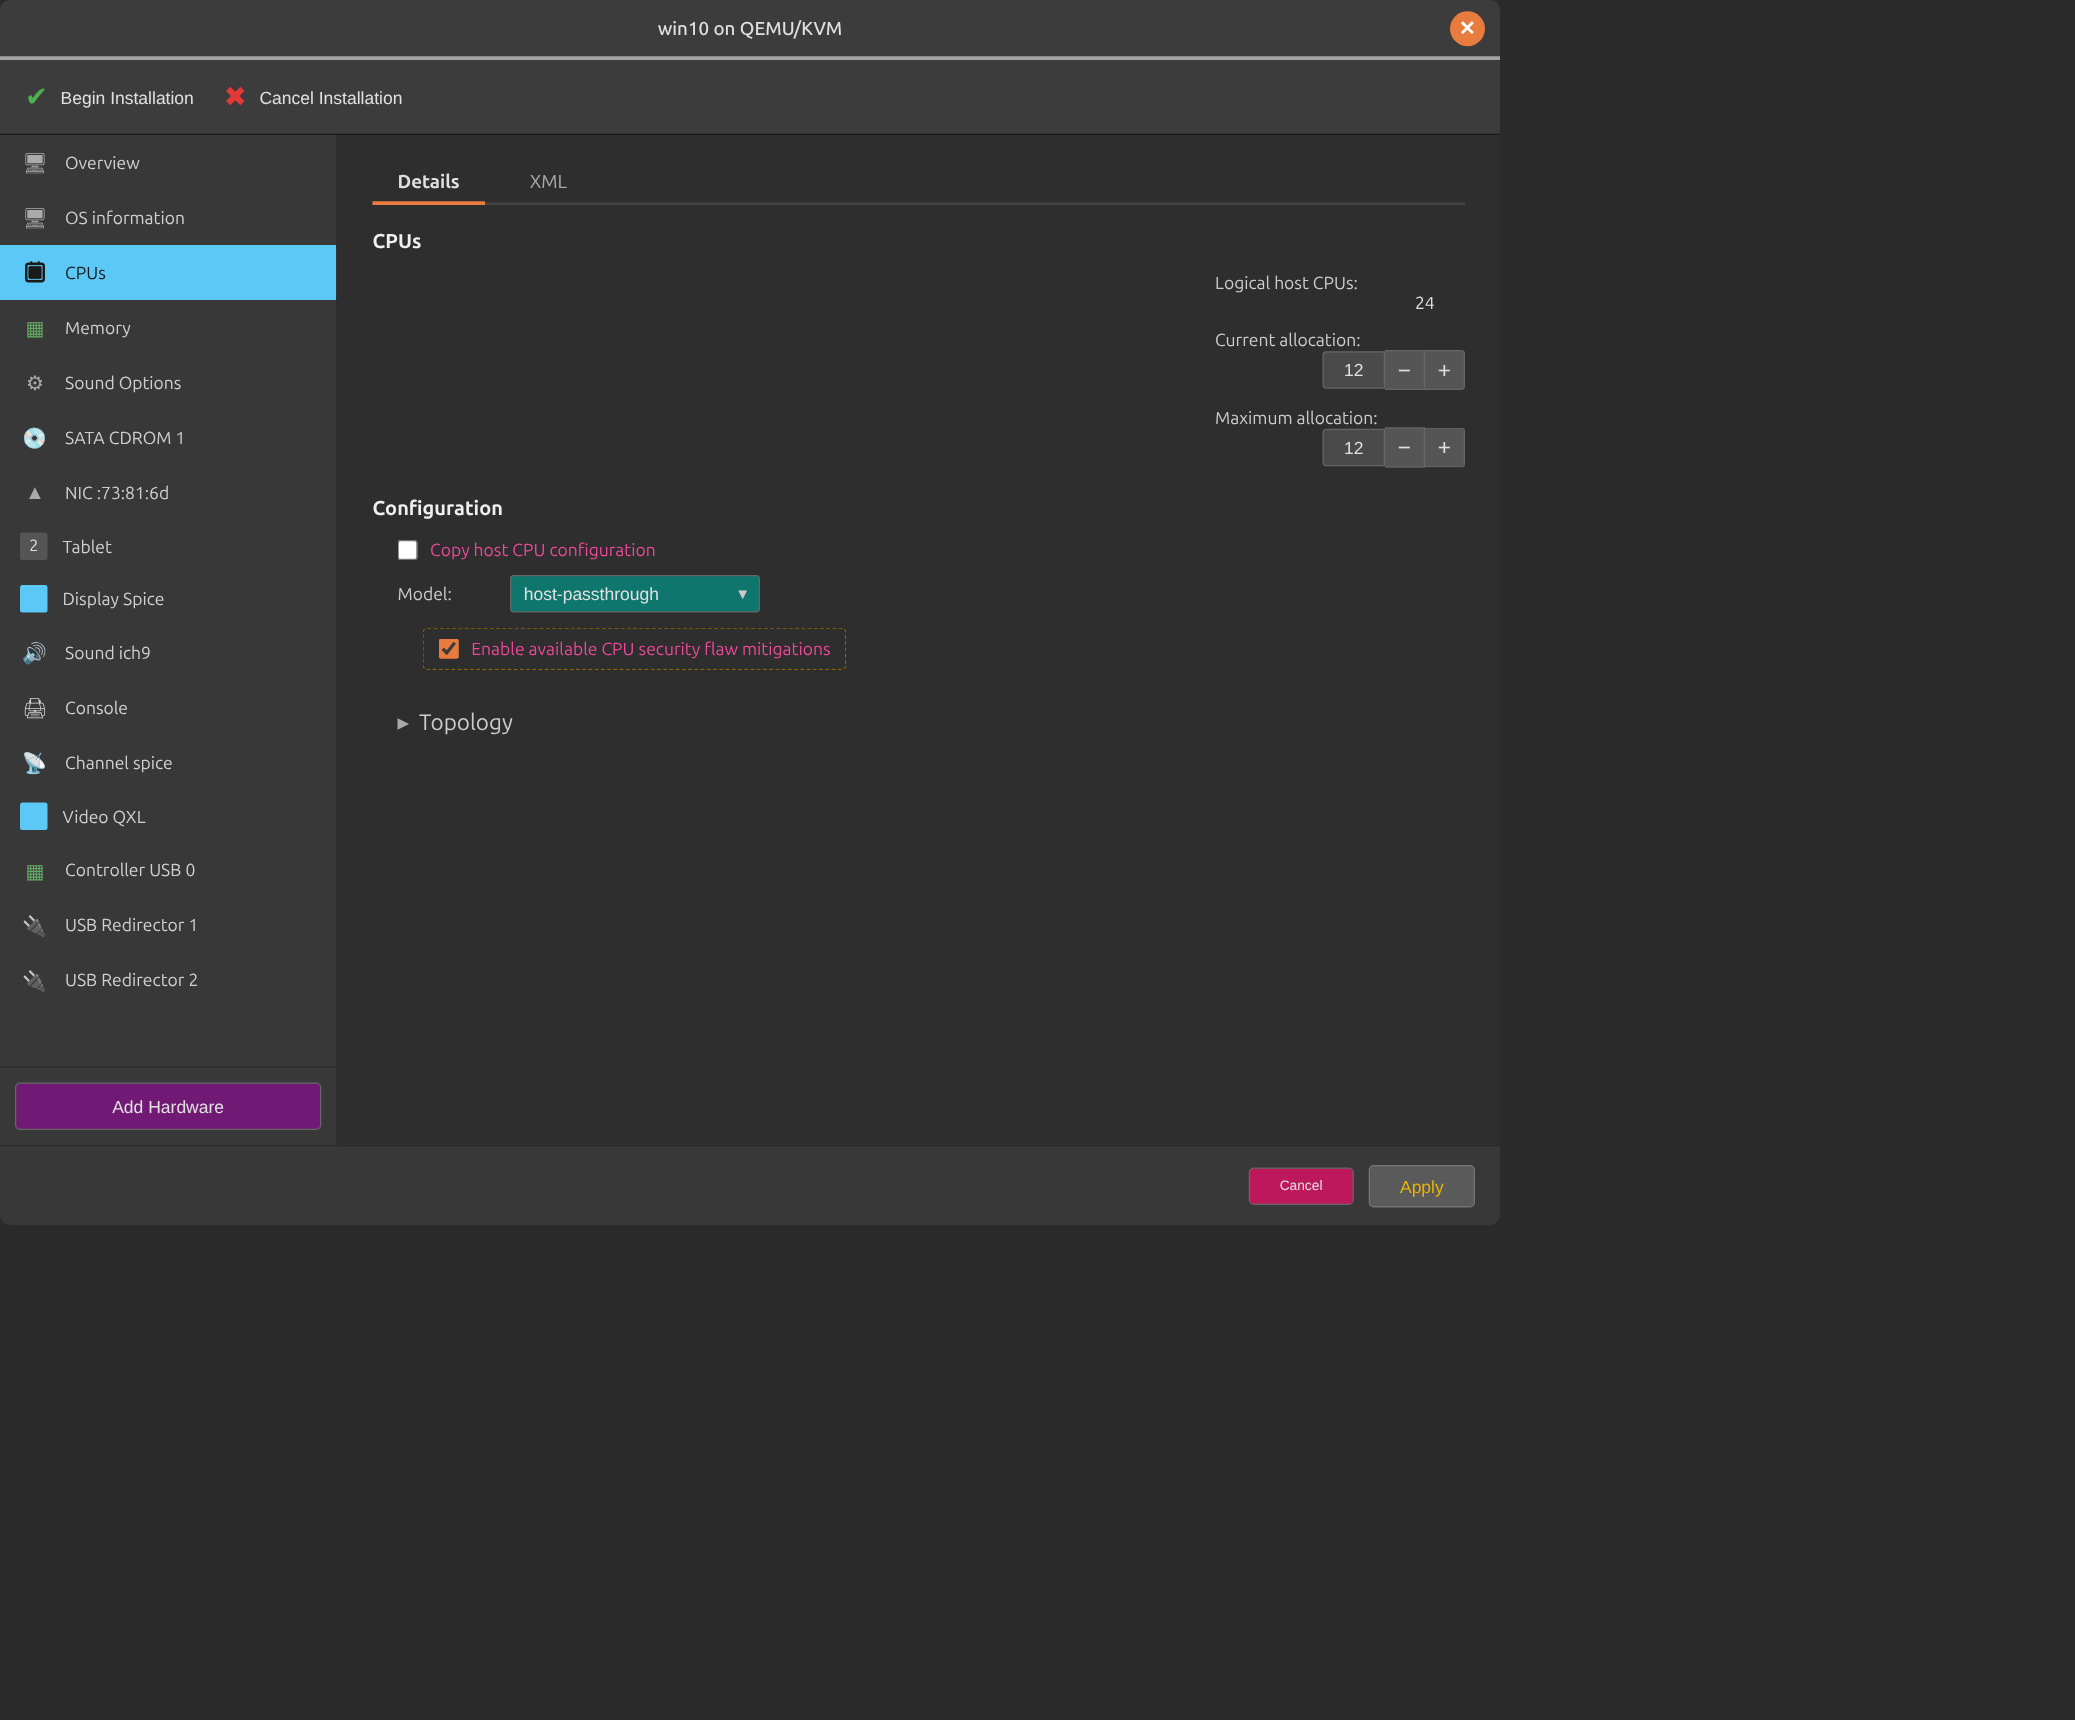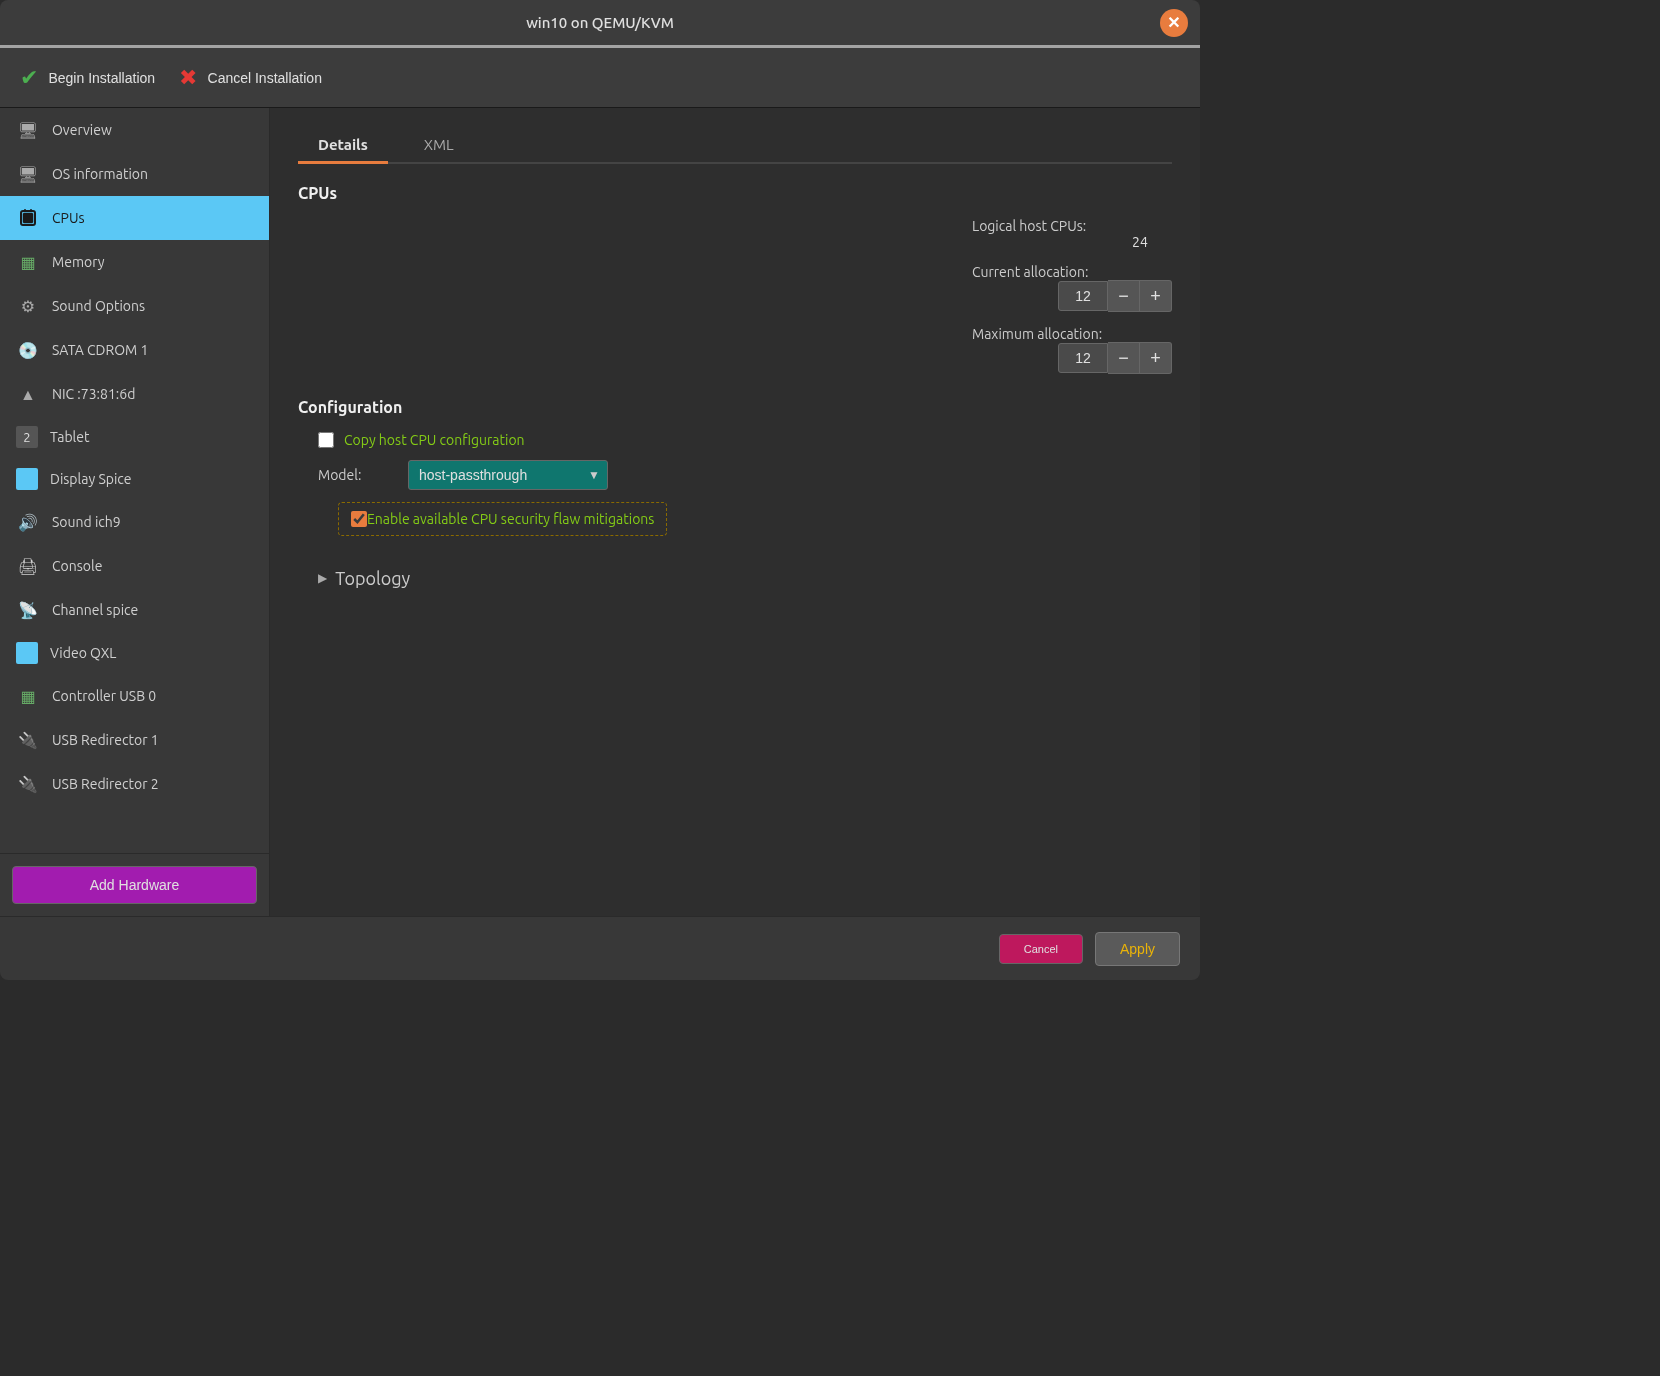--- a/index.html
+++ b/index.html
@@ -114,21 +114,21 @@
       font-size: 16px;
       flex-shrink: 0;
     }
     .sidebar-footer {
       padding: 12px;
       border-top: 1px solid #2a2a2a;
     }
     .add-hardware-btn {
       width: 100%;
       padding: 10px;
-      background: #a21caf;
+      background: #701a75;
       border: 1px solid #666;
       border-radius: 4px;
       color: #e0e0e0;
       font-size: 14px;
       cursor: pointer;
     }
 
     
     .content {
       flex: 1;
@@ -235,21 +235,21 @@
       padding-left: 20px;
     }
     .checkbox-row input[type=checkbox] {
       width: 16px;
       height: 16px;
       cursor: pointer;
       accent-color: #e87c3e;
     }
     .checkbox-label {
       font-size: 14px;
-      color: #84cc16;
+      color: #ec4899;
     }
 
     .model-row {
       display: flex;
       align-items: center;
       gap: 10px;
       margin-bottom: 12px;
       padding-left: 20px;
     }
     .model-label {
@@ -281,20 +281,21 @@
       transform: translateY(-50%);
       pointer-events: none;
       color: #ccc;
       font-size: 12px;
     }
 
     
     .security-checkbox-row {
       display: flex;
       align-items: center;
+      gap: 10px;
       padding: 8px 12px;
       border: 1px dashed #8a6a00;
       border-radius: 4px;
       margin-left: 20px;
       margin-bottom: 16px;
       display: inline-flex;
     }
 
     
     .topology-row {

